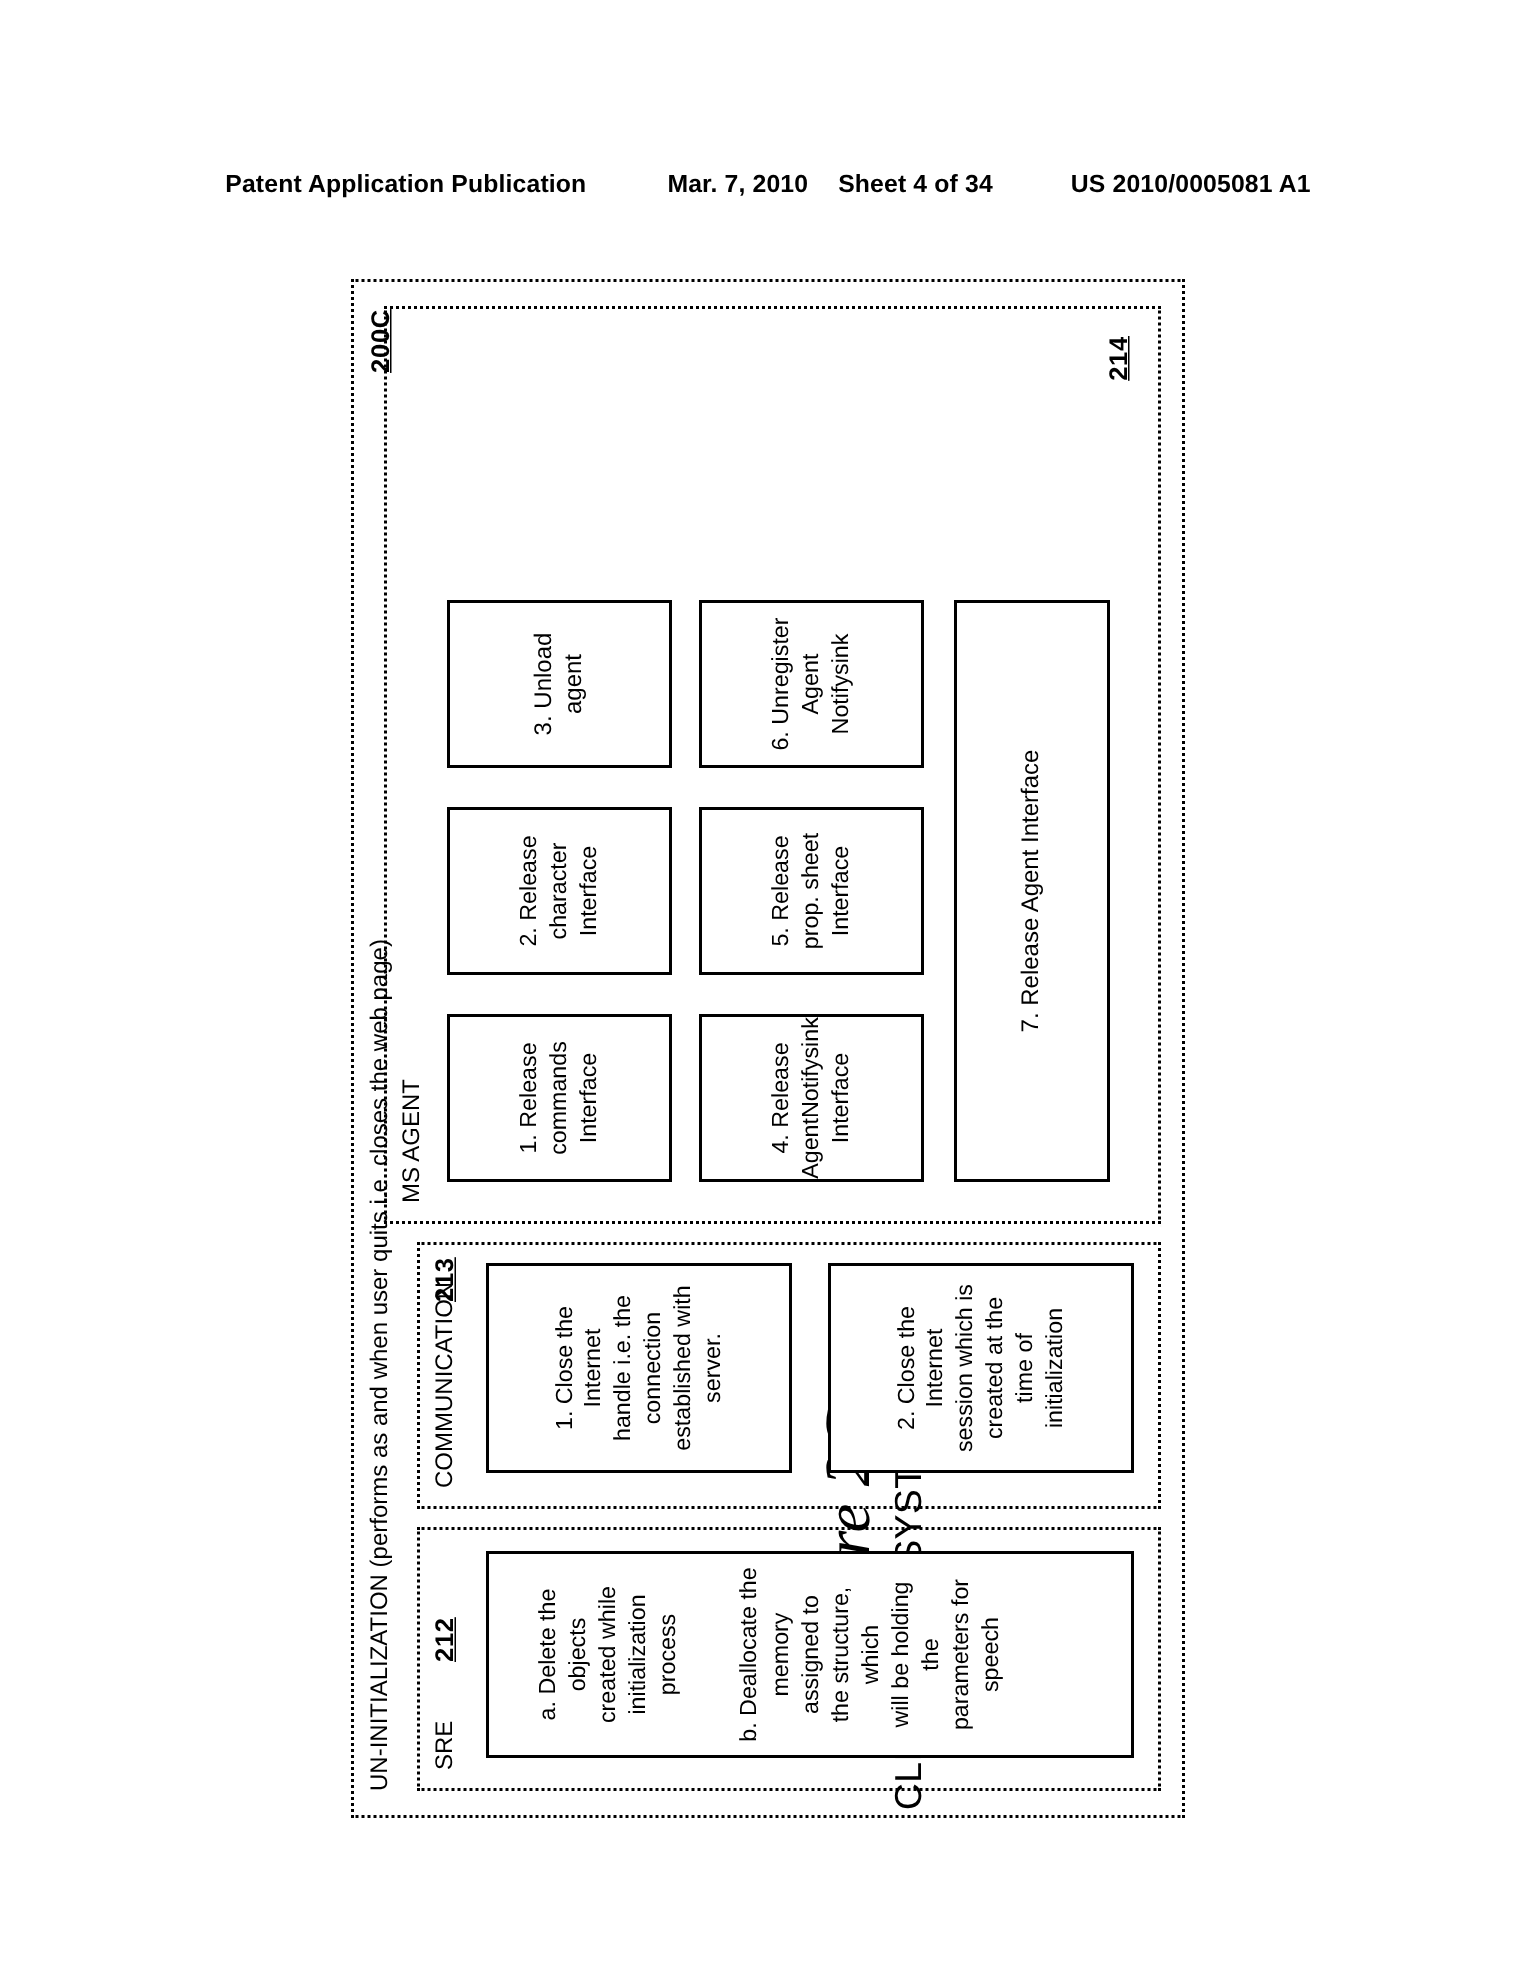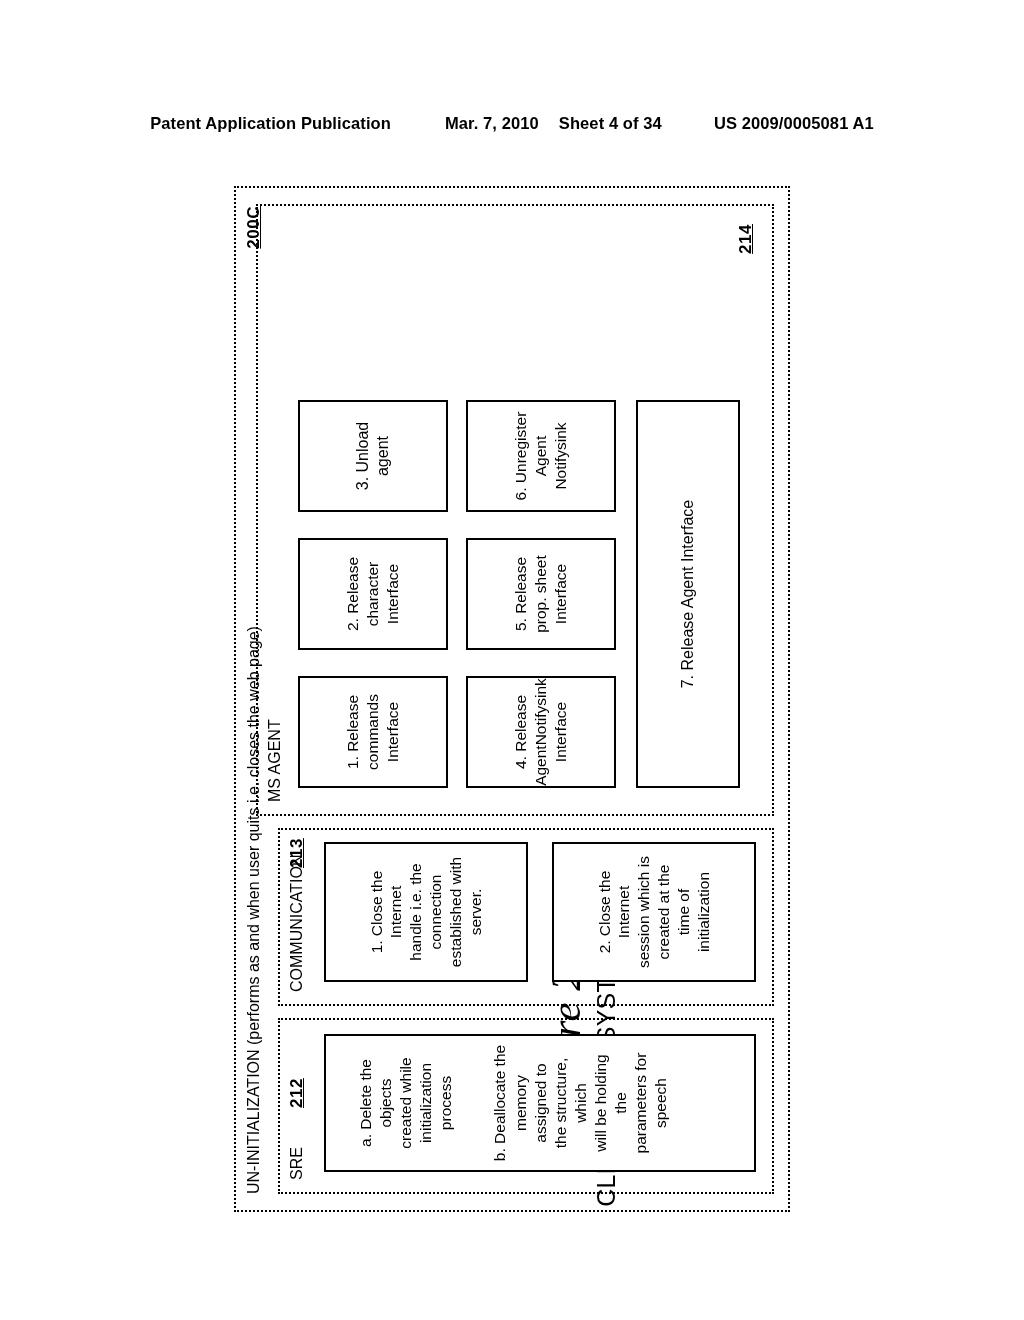--- a/index.html
+++ b/index.html
@@ -139,21 +139,21 @@
   }
   #sre-node .sre-item + .sre-item{ margin-top:14px; }
 </style>
 </head>
 <body>
 
 <div id="pub-header">
   <span class="h-pub">Patent Application Publication</span>
   <span class="h-date">Mar. 7, 2010</span>
   <span class="h-sheet">Sheet 4 of 34</span>
-  <span class="h-num">US 2009/0005081 A1</span>
+  <span class="h-num">US 2010/0005081 A1</span>
 </div>
 
 <div id="figure-stage">
 
   <div id="fig-title-block">
     <div id="fig-title">Figure 2C</div>
     <div id="fig-subtitle">CLIENT-SIDE SYSTEM LOGIC</div>
   </div>
 
   <div id="outer-box">

